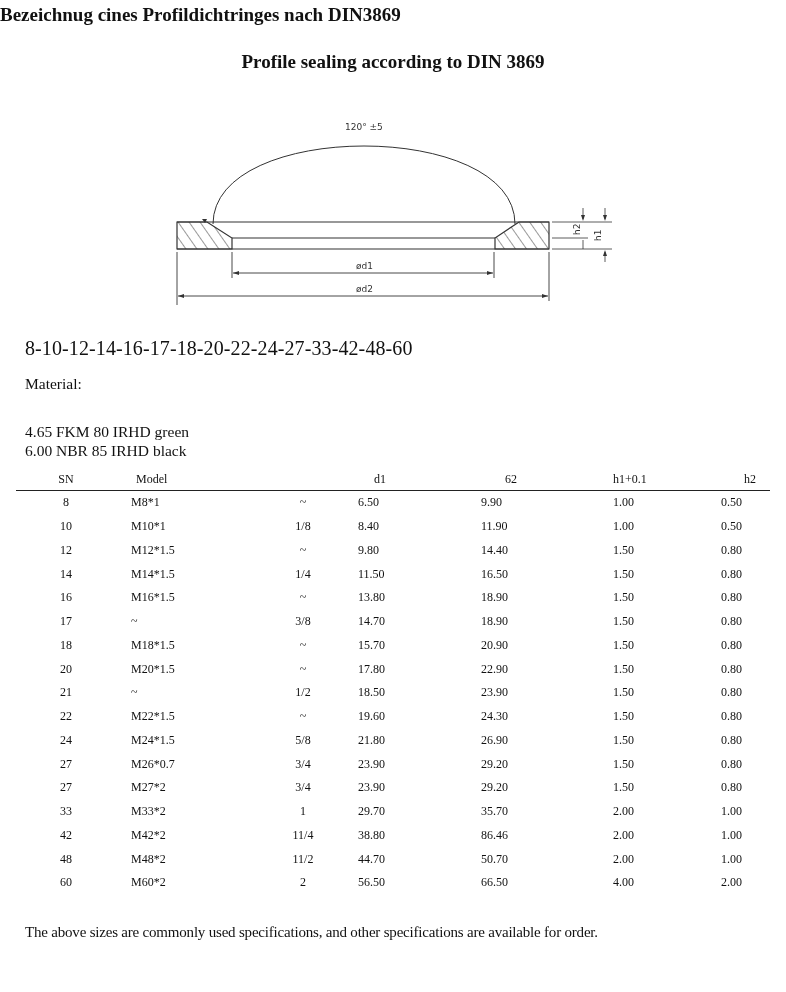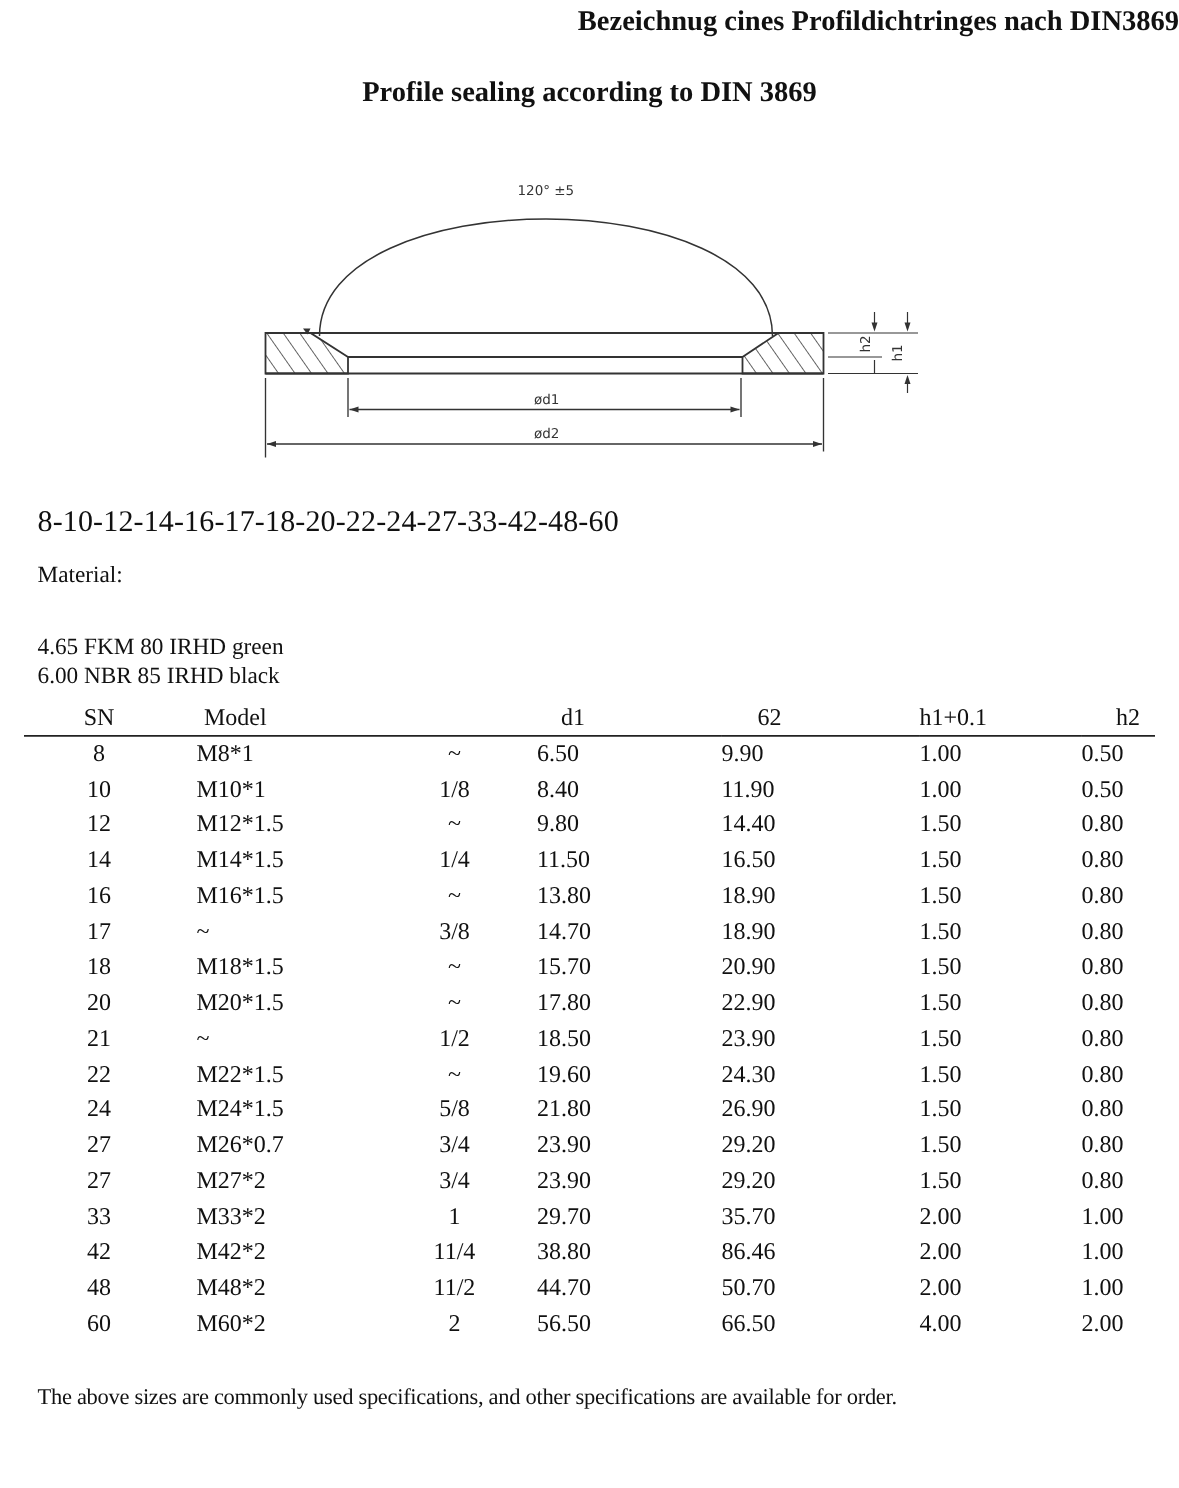--- a/index.html
+++ b/index.html
@@ -1,26 +1,26 @@
 <!DOCTYPE html>
 <html><head>
 <meta charset="utf-8">
 <style>
   html, body { margin: 0; padding: 0; background: #ffffff; }
   body { width: 786px; height: 992px; position: relative; overflow: hidden;
          font-family: "Liberation Serif", "DejaVu Serif", serif; color: #111; }
-  .title1 { position: absolute; top: 4px; left: 0; width: 786px; text-align: right;
+  .title1 { position: absolute; top: 4px; left: 0; width: 786px; text-align: left;
             font-weight: bold; font-size: 19px; }
   .title2 { position: absolute; top: 51px; left: 0; width: 786px; text-align: center;
             font-weight: bold; font-size: 19px; }
   .drawing { position: absolute; left: 0; top: 0; }
   .sizes { position: absolute; top: 337px; left: 25px; font-size: 20px; letter-spacing: 0.1px; }
   .mat { position: absolute; left: 25px; font-size: 15.5px; }
   table.spec { position: absolute; top: 468px; left: 16px; width: 754px;
-               border-collapse: collapse; font-size: 16px; }
+               border-collapse: collapse; font-size: 12px; }
   table.spec th { font-weight: normal; height: 22px; padding: 0; border-bottom: 1.5px solid #222; }
   table.spec td { height: 23.75px; padding: 0; }
   .c-sn { width: 100px; text-align: center; }
   .c-model { width: 112px; text-align: left; }
   .c-thread { width: 110px; text-align: center; }
   .c-d1 { width: 107px; text-align: left; margin-left: 20px; }
   .c-d2 { width: 108px; text-align: left; margin-left: 28px; }
   .c-h1 { width: 108px; text-align: left; }
   .c-h2 { text-align: left; }
   th.c-model { text-align: left; padding-left: 20px !important; }

